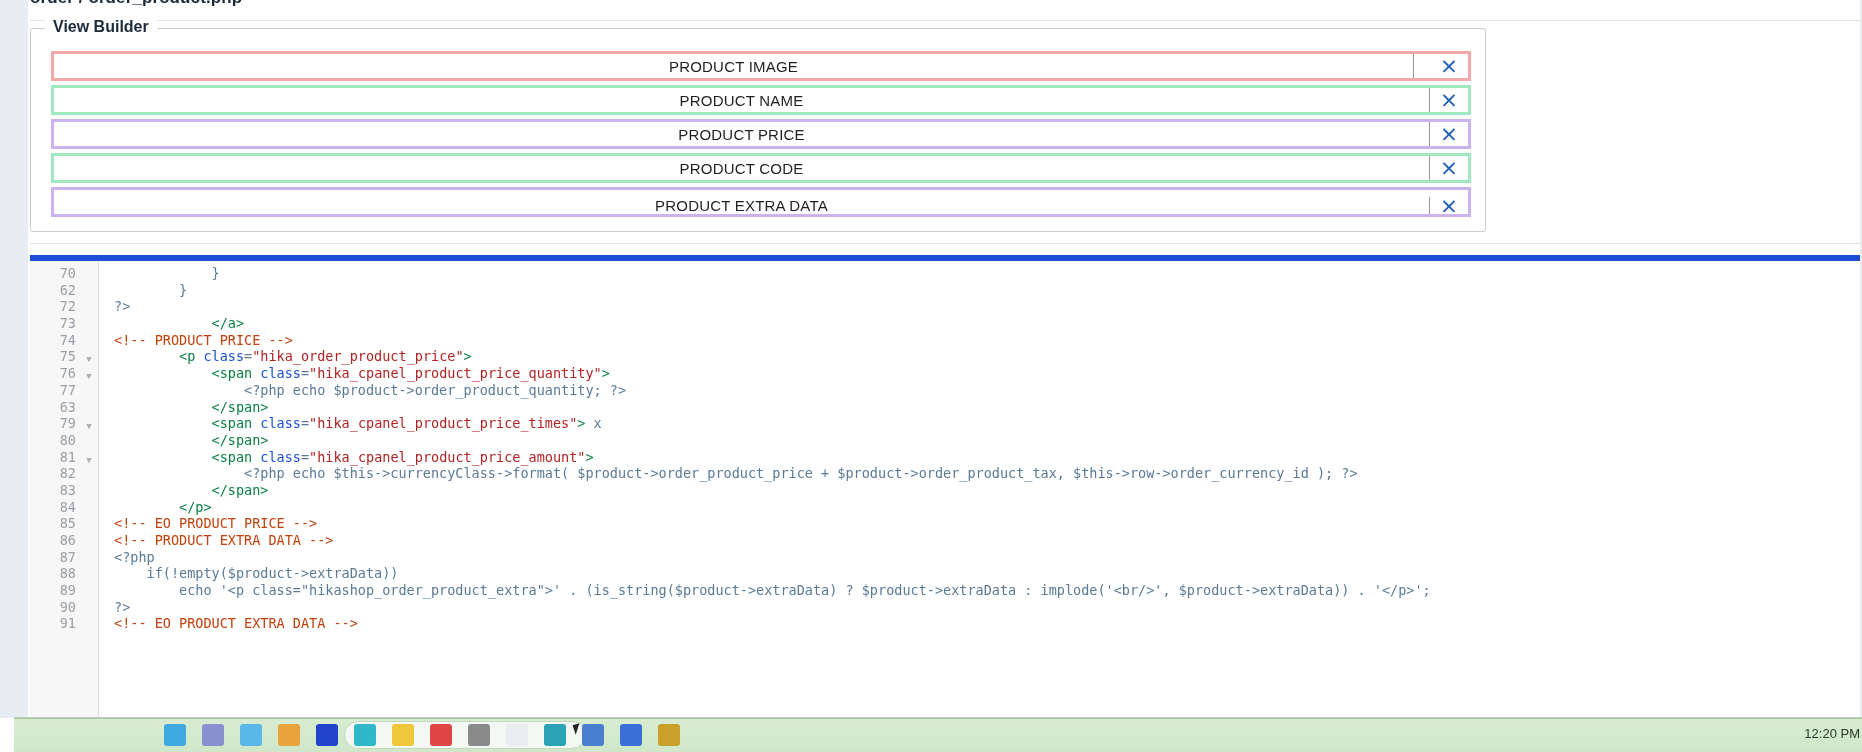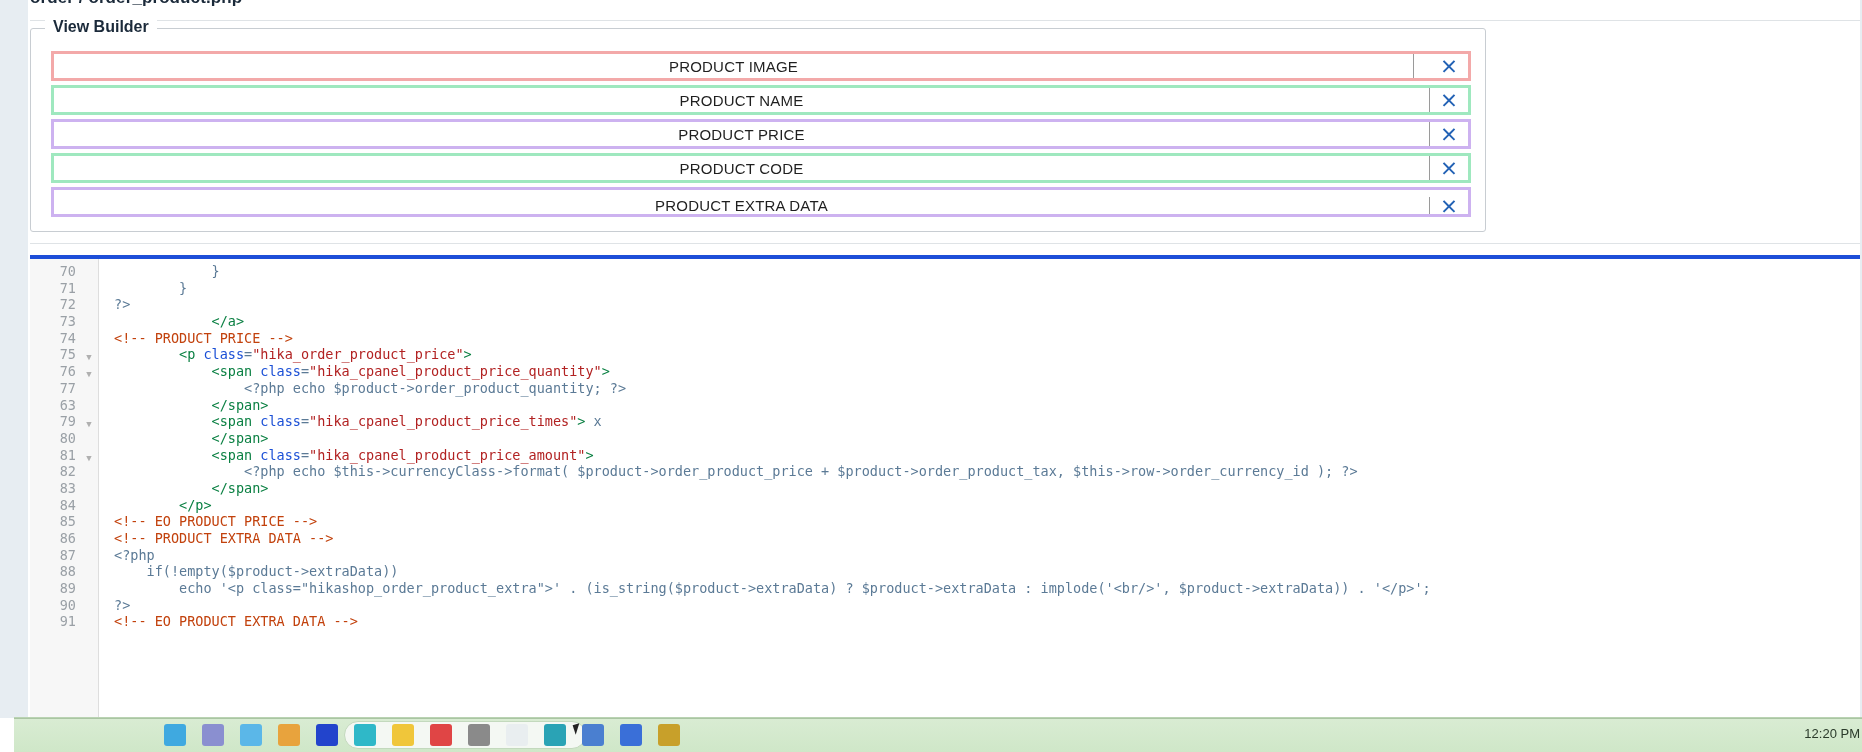--- a/index.html
+++ b/index.html
@@ -124,21 +124,21 @@
     width: 1830px; height: 1px;
     background: #dfe3e6;
   }
 
   .editor {
     position: absolute;
     left: 30px; top: 255px;
     width: 1830px;
     height: 463px;
     background: #ffffff;
-    border-top: 4px solid #1d4ed8;
+    border-top: 6px solid #1d4ed8;
     overflow: hidden;
     font-family: "DejaVu Sans Mono", monospace;
     font-size: 13.5px;
     line-height: 16.7px;
   }
 
   .gutter {
     position: absolute;
     left: 0; top: 0;
     width: 68px;
@@ -299,21 +299,21 @@
         </div>
       </div>
   </div>
 
   <div class="hr-mid"></div>
 
   <div class="editor">
     <div class="gutter"></div>
     <div class="code-lines" id="code-lines">
         <div class="code-line"><span class="ln">70</span><span class="fold"></span><span class="ltext"><span class="c-plain">            }</span></span></div>
-        <div class="code-line"><span class="ln">71</span><span class="fold"></span><span class="ltext"><span class="c-plain">        }</span></span></div>
+        <div class="code-line"><span class="ln">62</span><span class="fold"></span><span class="ltext"><span class="c-plain">        }</span></span></div>
         <div class="code-line"><span class="ln">72</span><span class="fold"></span><span class="ltext"><span class="c-plain">?&gt;</span></span></div>
         <div class="code-line"><span class="ln">73</span><span class="fold"></span><span class="ltext"><span class="c-plain">            </span><span class="c-tag">&lt;/a&gt;</span></span></div>
         <div class="code-line"><span class="ln">74</span><span class="fold"></span><span class="ltext"><span class="c-comment">&lt;!-- PRODUCT PRICE --&gt;</span></span></div>
         <div class="code-line"><span class="ln">75</span><span class="fold">▼</span><span class="ltext"><span class="c-plain">        </span><span class="c-tag">&lt;p </span><span class="c-attr">class</span><span class="c-eq">=</span><span class="c-str">"hika_order_product_price"</span><span class="c-tag">&gt;</span></span></div>
         <div class="code-line"><span class="ln">76</span><span class="fold">▼</span><span class="ltext"><span class="c-plain">            </span><span class="c-tag">&lt;span </span><span class="c-attr">class</span><span class="c-eq">=</span><span class="c-str">"hika_cpanel_product_price_quantity"</span><span class="c-tag">&gt;</span></span></div>
         <div class="code-line"><span class="ln">77</span><span class="fold"></span><span class="ltext"><span class="c-plain">                &lt;?php echo $product-&gt;order_product_quantity; ?&gt;</span></span></div>
         <div class="code-line"><span class="ln">63</span><span class="fold"></span><span class="ltext"><span class="c-plain">            </span><span class="c-tag">&lt;/span&gt;</span></span></div>
         <div class="code-line"><span class="ln">79</span><span class="fold">▼</span><span class="ltext"><span class="c-plain">            </span><span class="c-tag">&lt;span </span><span class="c-attr">class</span><span class="c-eq">=</span><span class="c-str">"hika_cpanel_product_price_times"</span><span class="c-tag">&gt;</span><span class="c-plain"> x</span></span></div>
         <div class="code-line"><span class="ln">80</span><span class="fold"></span><span class="ltext"><span class="c-plain">            </span><span class="c-tag">&lt;/span&gt;</span></span></div>
         <div class="code-line"><span class="ln">81</span><span class="fold">▼</span><span class="ltext"><span class="c-plain">            </span><span class="c-tag">&lt;span </span><span class="c-attr">class</span><span class="c-eq">=</span><span class="c-str">"hika_cpanel_product_price_amount"</span><span class="c-tag">&gt;</span></span></div>

